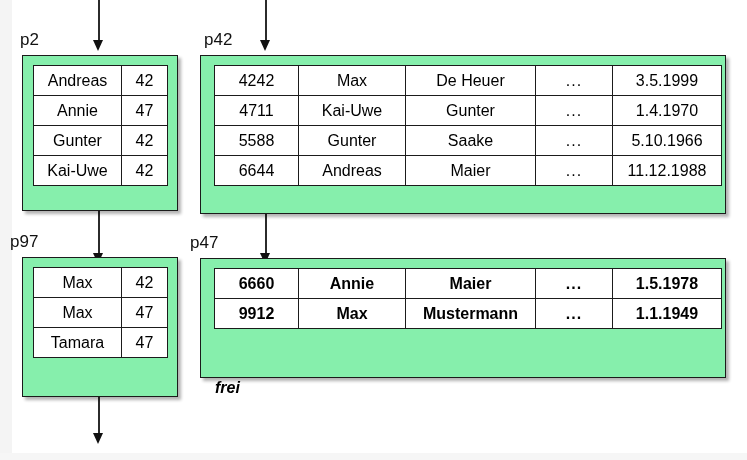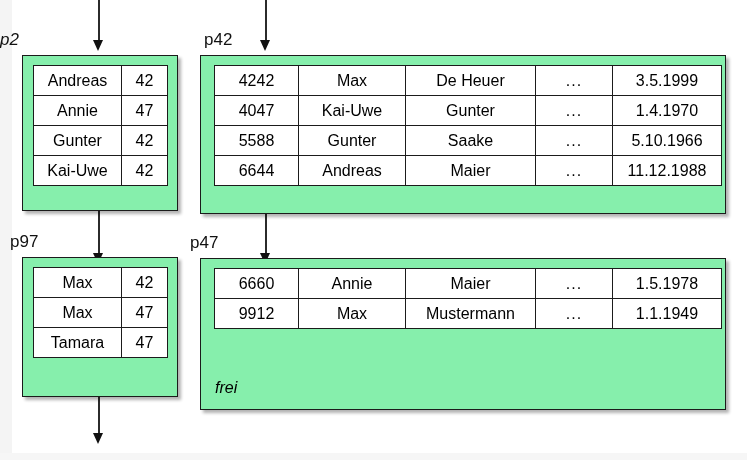--- a/index.html
+++ b/index.html
@@ -131,21 +131,21 @@
   <div class="arrow" style="left:265px; top:214px;">
     <div class="arrow-line" style="height:44px;"></div>
     <div class="arrow-head" style="top:39px;"></div>
   </div>
 
   <div class="arrow" style="left:98px; top:397px;">
     <div class="arrow-line" style="height:40px;"></div>
     <div class="arrow-head" style="top:36px;"></div>
   </div>
 
-  <div class="block-label" style="left:0; top:30px;font-style:italic;">p2</div>
+  <div class="block-label" style="left:20px; top:30px;">p2</div>
   <div class="block" style="left:22px; top:55px; width:156px; height:156px;">
     <table class="tbl tbl-idx" style="left:10px; top:9px;">
       <colgroup>
           <col class="c-key">
           <col class="c-val">
         </colgroup>
       <tbody>
         <tr>
           <td>Andreas</td>
           <td>42</td>
@@ -178,21 +178,21 @@
         </colgroup>
       <tbody>
         <tr>
           <td>4242</td>
           <td>Max</td>
           <td>De Heuer</td>
           <td class="dots">...</td>
           <td>3.5.1999</td>
         </tr>
         <tr>
-          <td>4047</td>
+          <td>4711</td>
           <td>Kai-Uwe</td>
           <td>Gunter</td>
           <td class="dots">...</td>
           <td>1.4.1970</td>
         </tr>
         <tr>
           <td>5588</td>
           <td>Gunter</td>
           <td>Saake</td>
           <td class="dots">...</td>
@@ -227,21 +227,21 @@
         </tr>
         <tr>
           <td>Tamara</td>
           <td>47</td>
         </tr>
       </tbody>
     </table>
   </div>
 
   <div class="block-label" style="left:190px; top:233px;">p47</div>
-  <div class="block" style="left:200px; top:258px; width:526px; height:152px;">
+  <div class="block" style="left:200px; top:258px; width:526px; height:120px;font-weight:bold;">
     <table class="tbl tbl-data" style="left:13px; top:9px;">
       <colgroup>
           <col class="c-id">
           <col class="c-fn">
           <col class="c-ln">
           <col class="c-dots">
           <col class="c-dob">
         </colgroup>
       <tbody>
         <tr>

